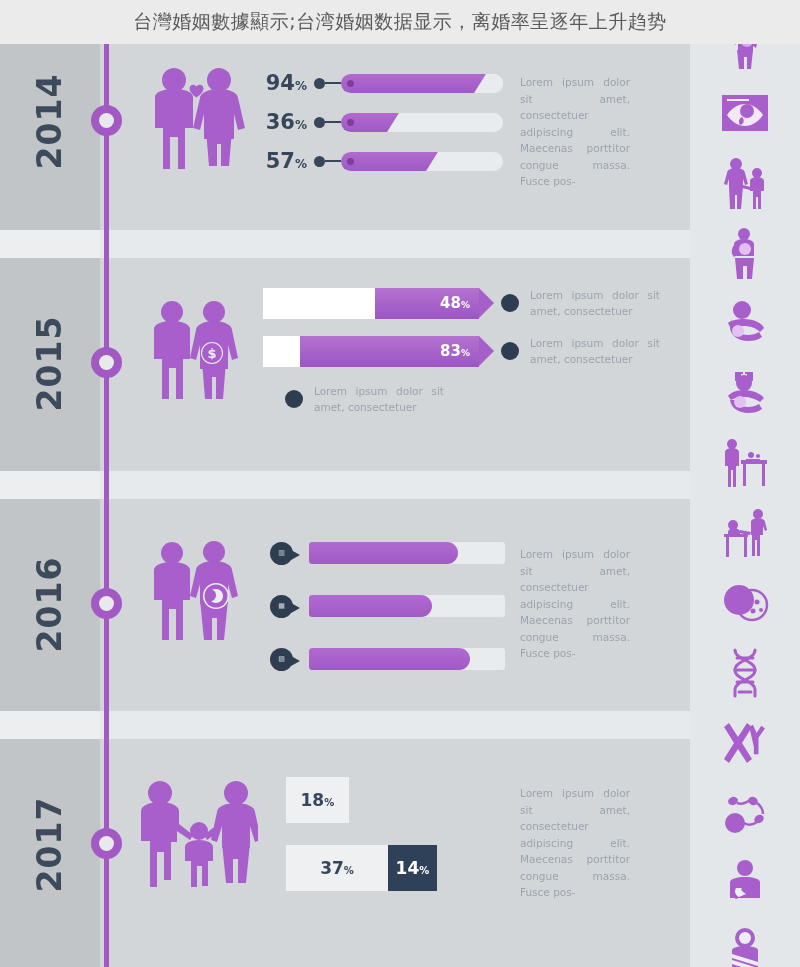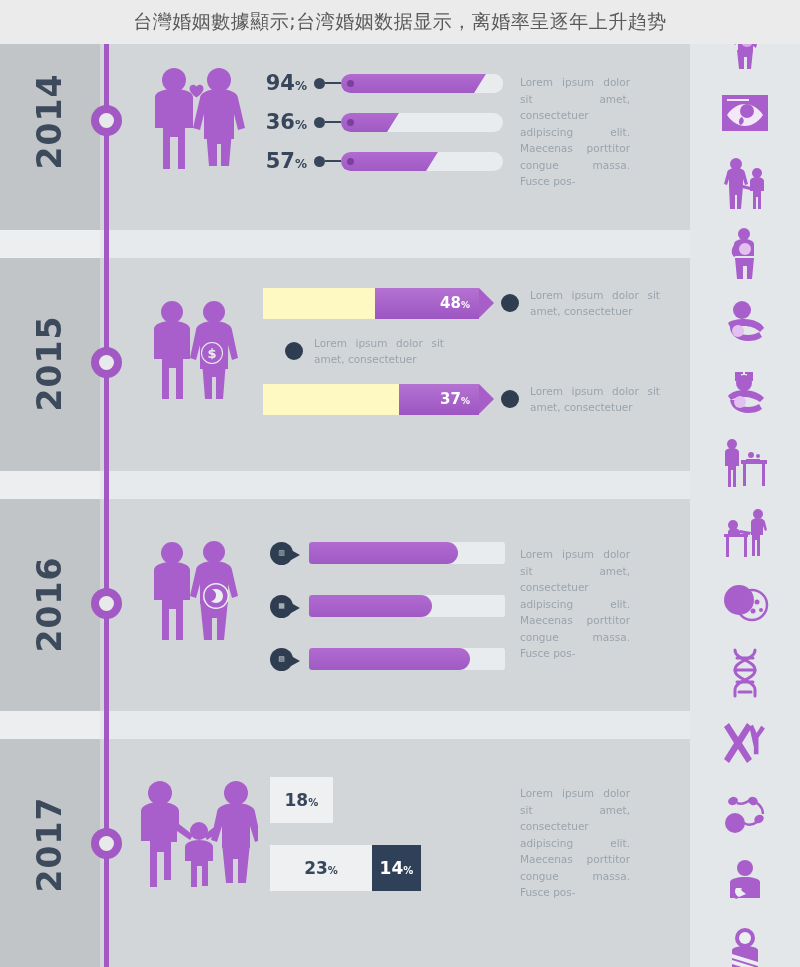--- a/index.html
+++ b/index.html
@@ -98,21 +98,21 @@
     background:#e9ecee;transform:skewX(-32deg);
   }
   .r14 .knob{
     position:absolute;left:6px;top:6px;width:7px;height:7px;border-radius:50%;
     background:#7c3f9c;z-index:3;
   }
 
   
   .r15{position:relative;height:36px;margin-bottom:12px;display:flex;align-items:center;}
   .r15 .track{
-    position:relative;width:216px;height:31px;background:#fef9c3;flex:none;
+    position:relative;width:216px;height:31px;background:#ffffff;flex:none;
   }
   .r15 .fill{
     position:absolute;right:0;top:0;height:31px;
     background:linear-gradient(180deg,#b472d2 0%,#9d55c2 100%);
     display:flex;align-items:center;justify-content:flex-end;
     padding-right:9px;box-sizing:border-box;
   }
   .r15 .fill .v{
     font-family:"DejaVu Sans", sans-serif;font-size:15px;font-weight:bold;color:#fff;line-height:1;
   }
@@ -295,31 +295,31 @@
           <div class="fill" style="width:48%;">
             <span class="v"><span>48</span><span class="u">%</span></span>
             <span class="arrow"></span>
           </div>
         </div>
         <div class="dot"></div>
         <div class="txt">Lorem ipsum dolor sit amet, consectetuer</div>
       </div>
 
       <div class="r15">
+        <div class="track">
+          <div class="fill" style="width:83%;">
+            <span class="v"><span>83</span><span class="u">%</span></span>
+            <span class="arrow"></span>
+          </div>
+        </div>
         <div class="dot"></div>
         <div class="txt">Lorem ipsum dolor sit amet, consectetuer</div>
       </div>
 
       <div class="r15">
-        <div class="track">
-          <div class="fill" style="width:37%;">
-            <span class="v"><span>37</span><span class="u">%</span></span>
-            <span class="arrow"></span>
-          </div>
-        </div>
         <div class="dot"></div>
         <div class="txt">Lorem ipsum dolor sit amet, consectetuer</div>
       </div>
 
     </div>
   </div>
 
   <div class="section" style="top:530px;height:160px;">
 
     <div class="fig" style="left:28px;top:8px;">
@@ -381,31 +381,31 @@
           <circle cx="61" cy="54" r="9"></circle>
           <path d="M47 70c0-4 6-7 14-7s14 3 14 7v14h-5v25h-6V89h-5v23h-6V84h-6z"></path>
           <circle cx="98" cy="16" r="12"></circle>
           <path d="M79 35c0-5 8-9 19-9s19 4 19 9l6 28-6 2-5-16v22H84V49l-5 16-6-2z"></path>
           <path d="M84 66h28l-4 40h-8V82h-5v24h-7z"></path>
           <path d="M80 47l-14 11 3 5 13-9z"></path>
         </g>
       </svg>
     </div>
 
-    <div class="bars" style="left:150px;top:12px;width:240px;">
+    <div class="bars" style="left:166px;top:12px;width:240px;">
 
       <div class="r17">
         <div class="seg gray" style="width:27%;">
           <span class="v"><span>18</span><span class="u">%</span></span>
         </div>
       </div>
 
       <div class="r17">
         <div class="seg gray" style="width:44%;">
-          <span class="v"><span>23</span><span class="u">%</span></span>
+          <span class="v"><span>37</span><span class="u">%</span></span>
         </div>
         <div class="seg navy" style="width:21%;">
           <span class="v"><span>14</span><span class="u">%</span></span>
         </div>
       </div>
 
     </div>
 
     <div class="side-text" style="left:400px;top:20px;width:110px;">Lorem ipsum dolor sit amet, consectetuer adipiscing elit. Maecenas porttitor congue massa. Fusce pos-</div>
   </div>

